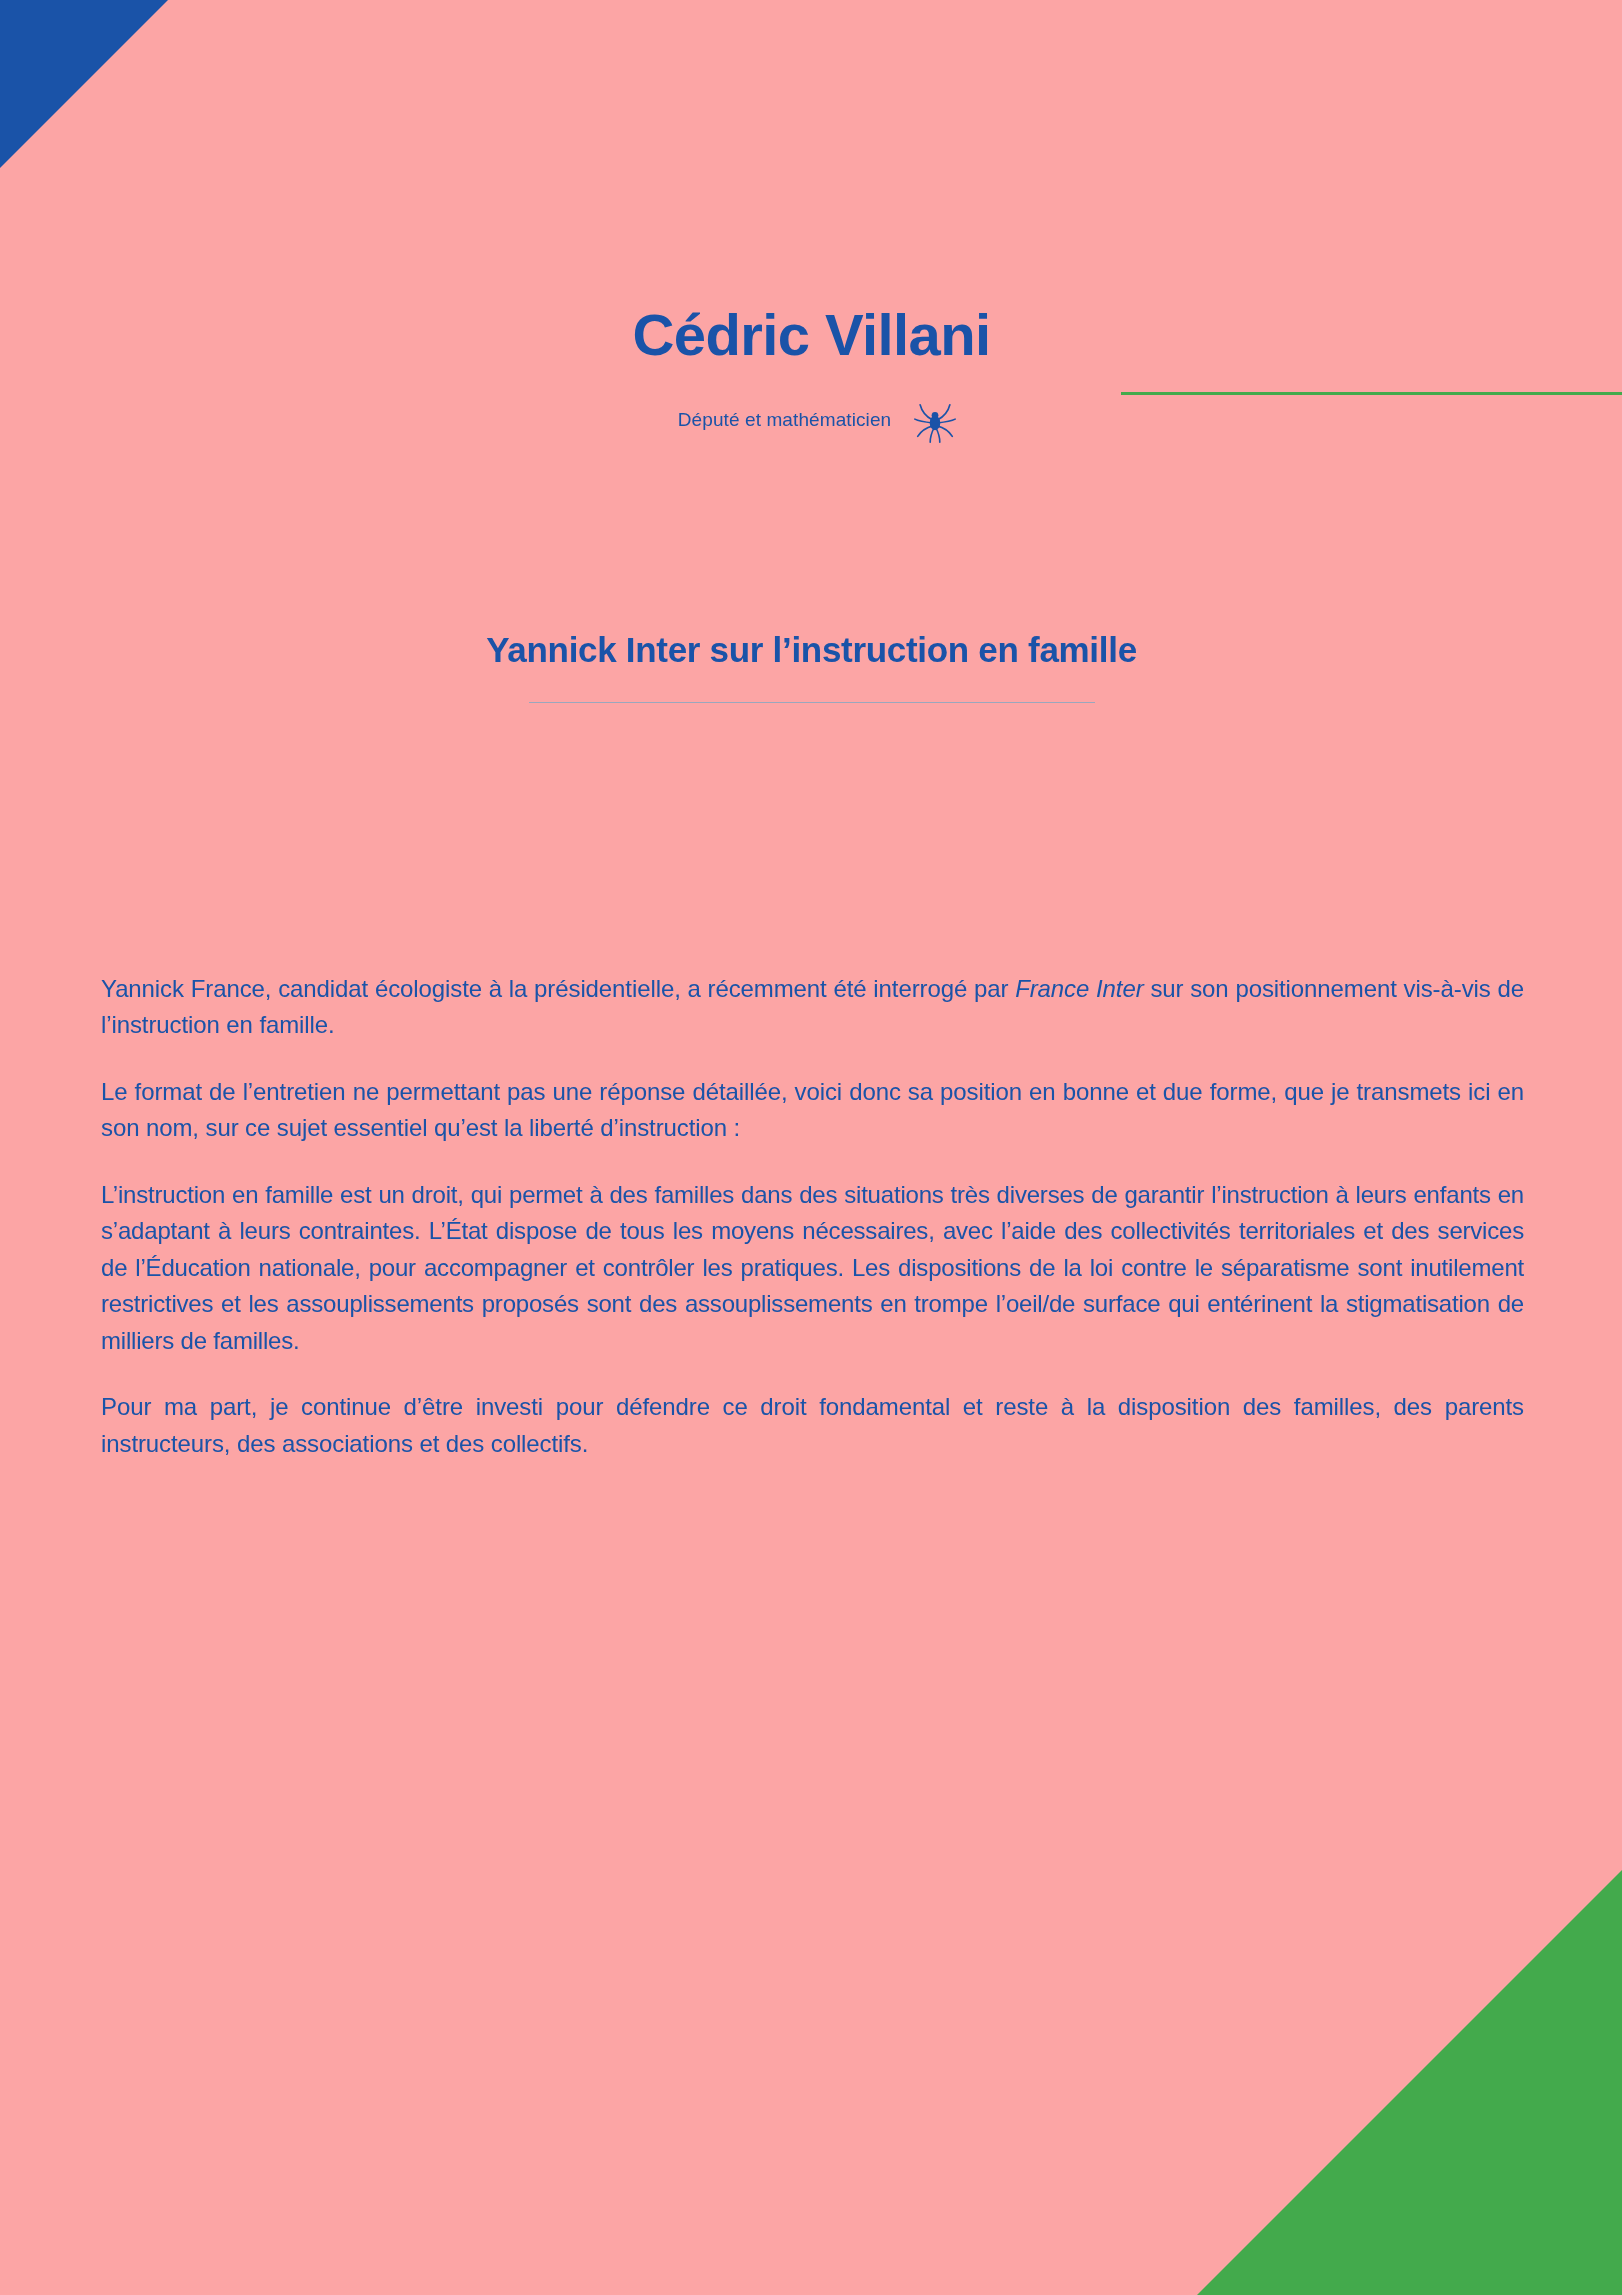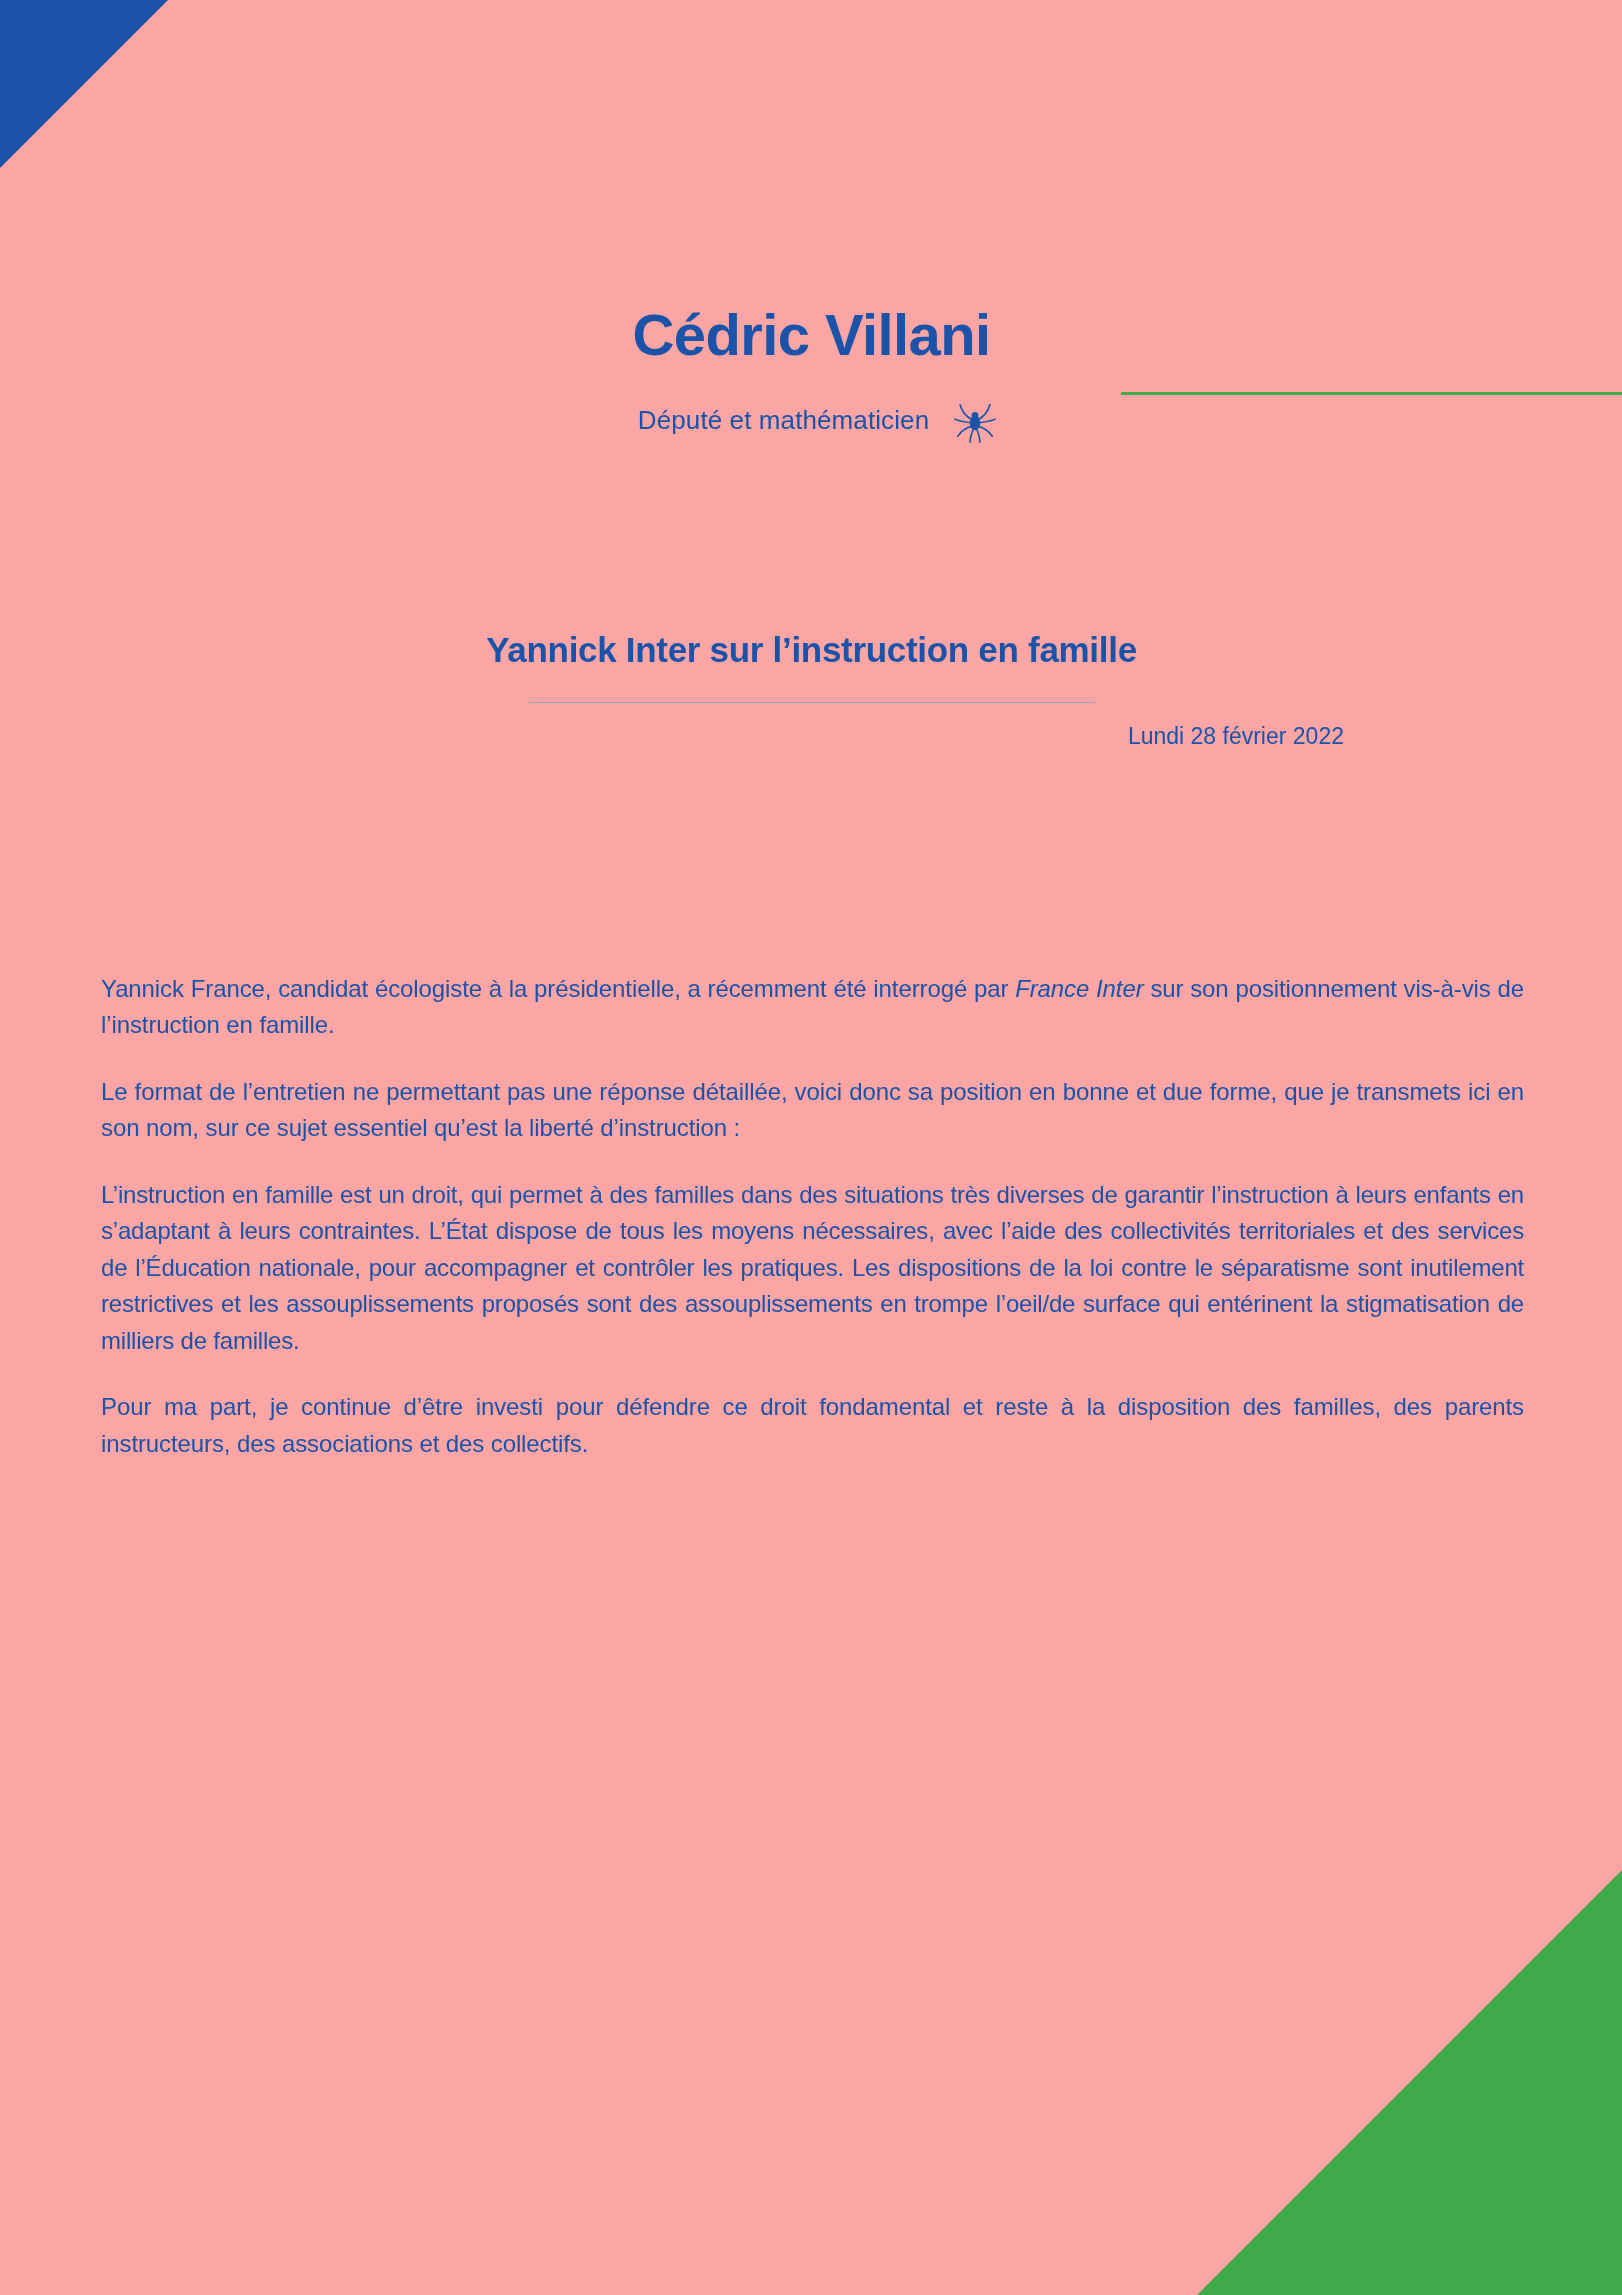--- a/index.html
+++ b/index.html
@@ -66,21 +66,21 @@
     width: 504px;
     height: 3.4px;
     background: #43aa4c;
   }
   .brand-sub {
     position: absolute;
     top: 93px;
     left: 14px;
     right: 0;
     text-align: center;
-    font-size: 26px;
+    font-size: 19px;
     color: #1a53a8;
     letter-spacing: 0.1px;
   }
   .brand-sub .sub-text {
     display: inline-block;
     vertical-align: middle;
   }
   .spider-icon {
     display: inline-block;
     vertical-align: middle;
@@ -174,21 +174,20 @@
         </svg>
       </span>
     </div>
   </div>
 
   <div class="title-block">
     <div class="doc-title">
       <div>Yannick Inter sur l’instruction en famille</div>
     </div>
     <div class="title-rule"></div>
-    <div class="doc-date">Lundi 28 février 2022</div>
   </div>
 
   <div class="body-wrap">
 
     <p class="para"><span>Yannick France, candidat écologiste à la présidentielle, a récemment été interrogé par </span><em>France Inter</em><span> sur son positionnement vis-à-vis de l’instruction en famille.</span></p>
 
     <p class="para">Le format de l’entretien ne permettant pas une réponse détaillée, voici donc sa position en bonne et due forme, que je transmets ici en son nom, sur ce sujet essentiel qu’est la liberté d’instruction :</p>
 
     <p class="para bold">L’instruction en famille est un droit, qui permet à des familles dans des situations très diverses de garantir l’instruction à leurs enfants en s’adaptant à leurs contraintes. L’État dispose de tous les moyens nécessaires, avec l’aide des collectivités territoriales et des services de l’Éducation nationale, pour accompagner et contrôler les pratiques. Les dispositions de la loi contre le séparatisme sont inutilement restrictives et les assouplissements proposés sont des assouplissements en trompe l’oeil/de surface qui entérinent la stigmatisation de milliers de familles.</p>
 

